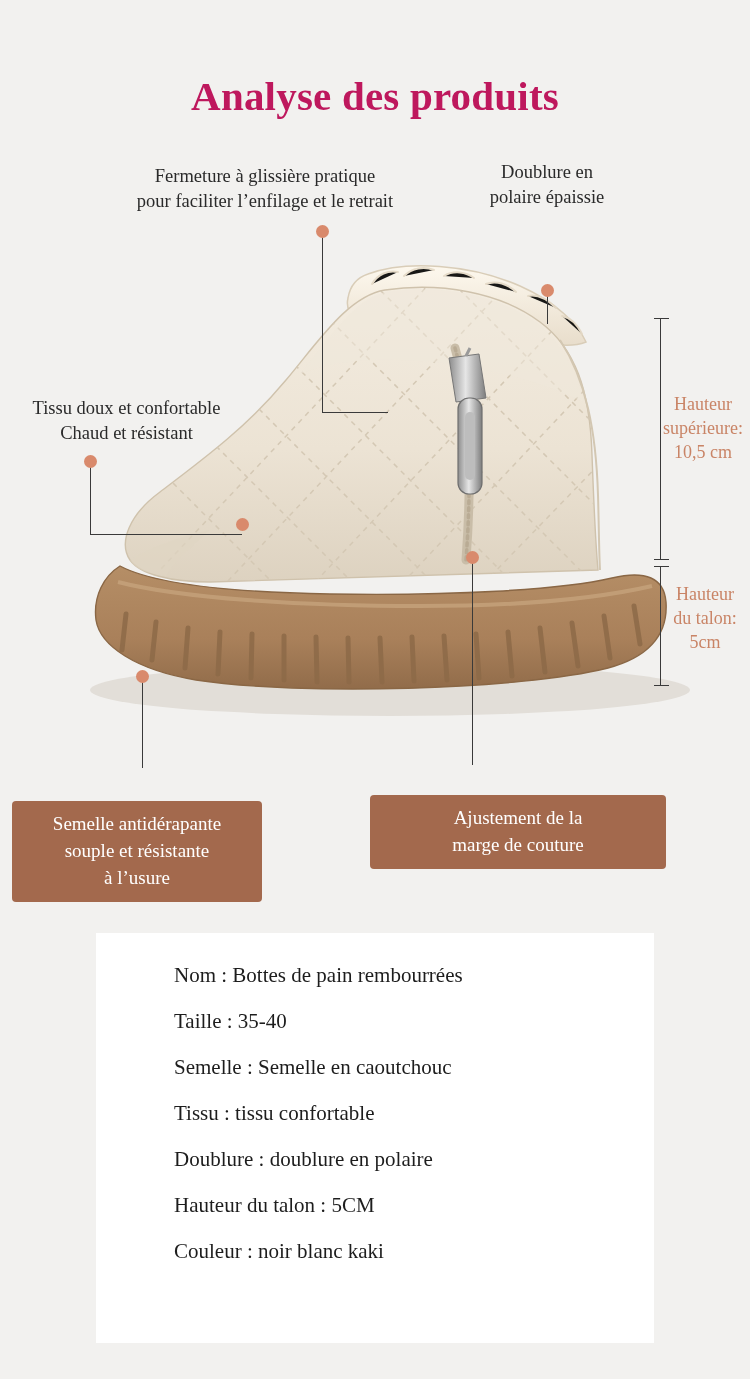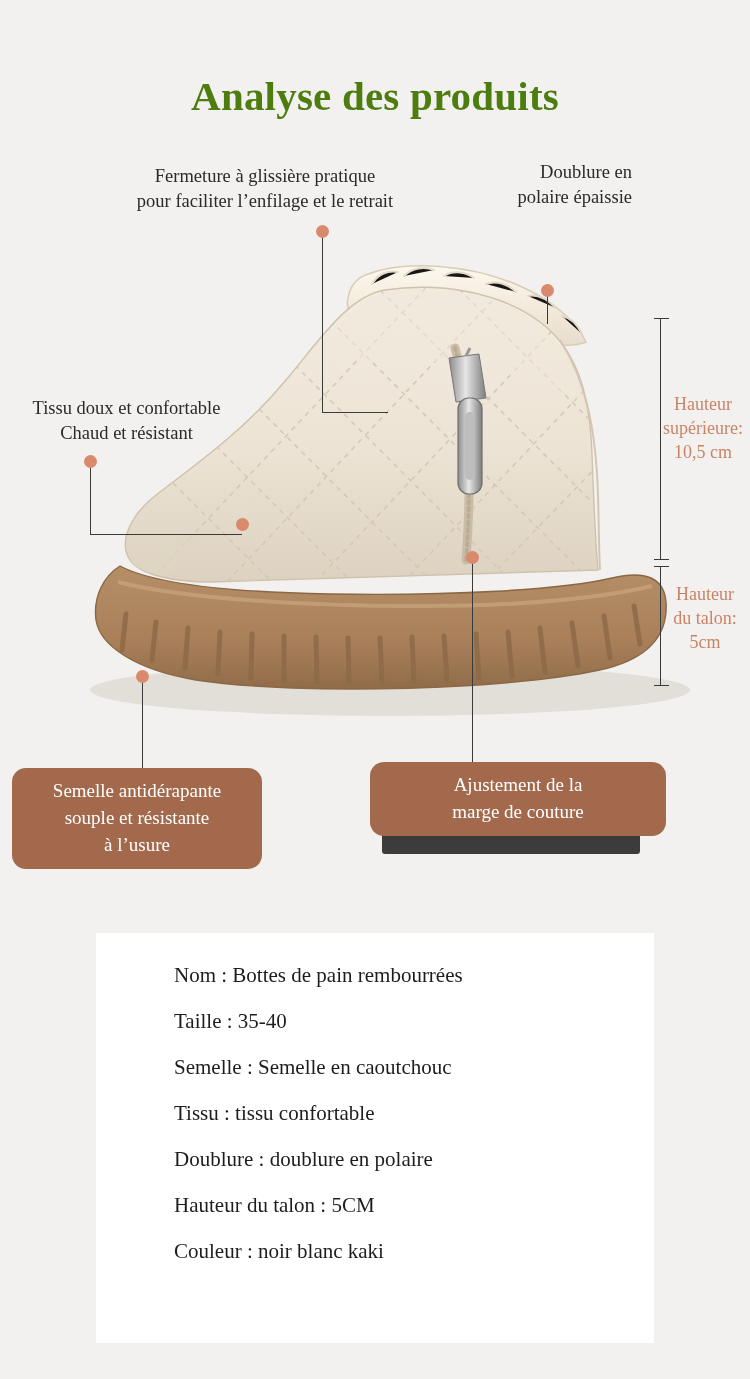--- a/index.html
+++ b/index.html
@@ -17,34 +17,34 @@
 
   
   .title {
     position: absolute;
     top: 72px;
     left: 0;
     width: 750px;
     text-align: center;
     font-size: 41px;
     font-weight: bold;
-    color: #4d7c0f;
+    color: #be185d;
     letter-spacing: 0.2px;
   }
 
   
   .callout {
     position: absolute;
     font-size: 18.5px;
     color: #2a2a2a;
     line-height: 1.34;
     white-space: pre-line;
   }
   .callout.c-zip       { top: 164px; left: 100px; width: 330px; text-align: center; }
-  .callout.c-lining    { top: 160px; left: 462px; width: 170px; text-align: right; }
+  .callout.c-lining    { top: 160px; left: 462px; width: 170px; text-align: center; }
   .callout.c-fabric    { top: 396px; left: 4px;  width: 245px; text-align: center; }
 
   
   .measure {
     position: absolute;
     font-size: 18px;
     color: #c98466;
     line-height: 1.34;
     text-align: center;
     white-space: pre-line;
@@ -120,22 +120,23 @@
 
   
   .ribbon {
     position: absolute;
     background: #a3694d;
     color: #ffffff;
     font-size: 19px;
     line-height: 1.42;
     text-align: center;
     padding: 10px 14px;
-    border-radius: 14px;
+    border-radius: 4px;
     white-space: pre-line;
+    margin-top: 33px;
   }
   .ribbon.r-sole { top: 768px; left: 12px;  width: 222px; }
   .ribbon.r-seam { top: 762px; left: 370px; width: 268px; }
   .ribbon-shadow {
     position: absolute;
     background: #2c2c2c;
     border-radius: 3px;
     opacity: .92;
   }
   .rs-sole { top: 830px; left: 22px;  width: 212px; height: 36px; }

